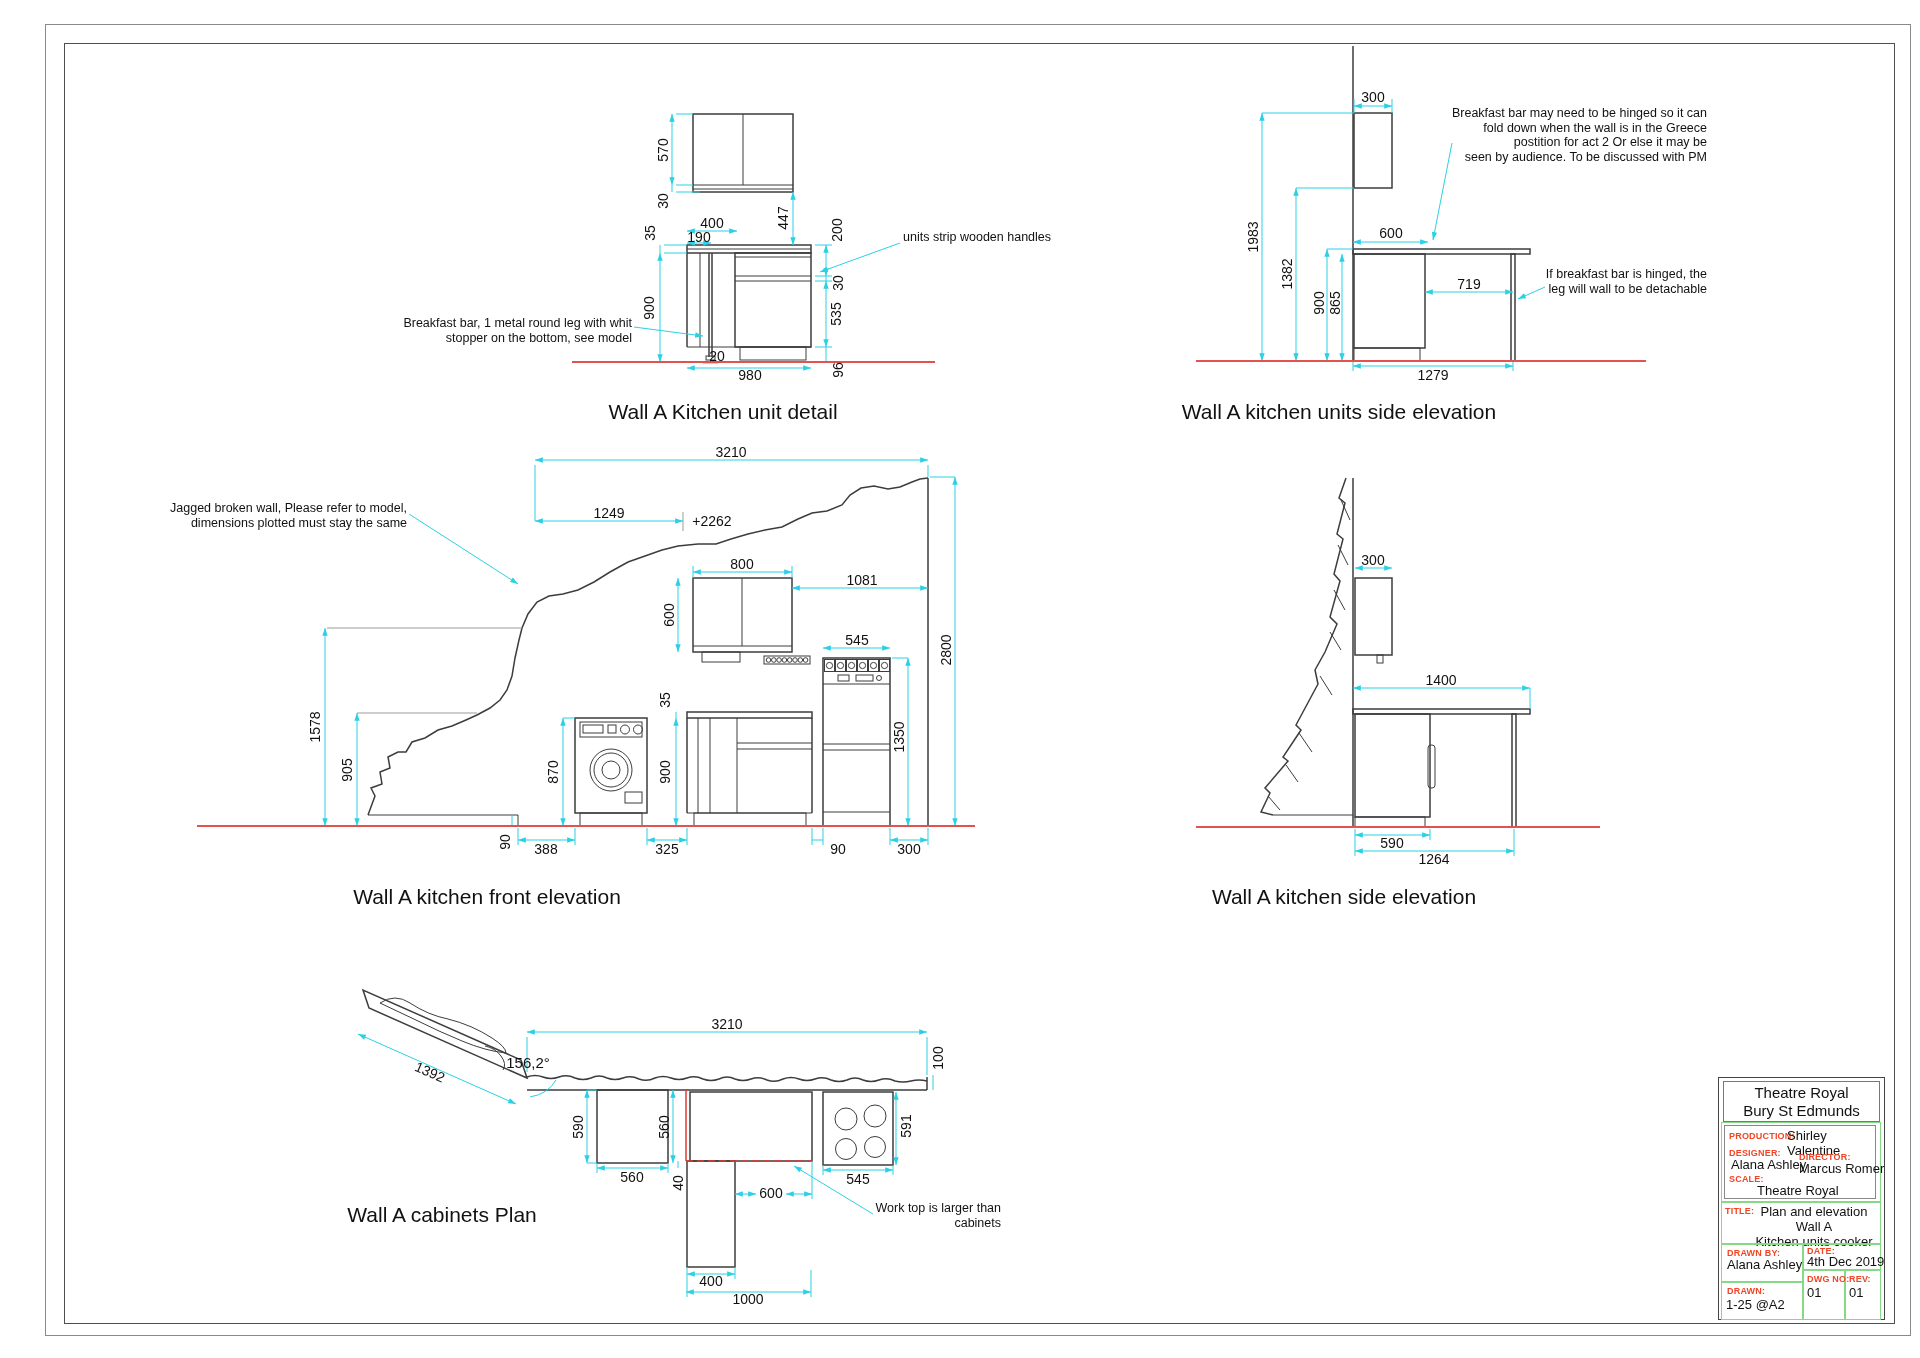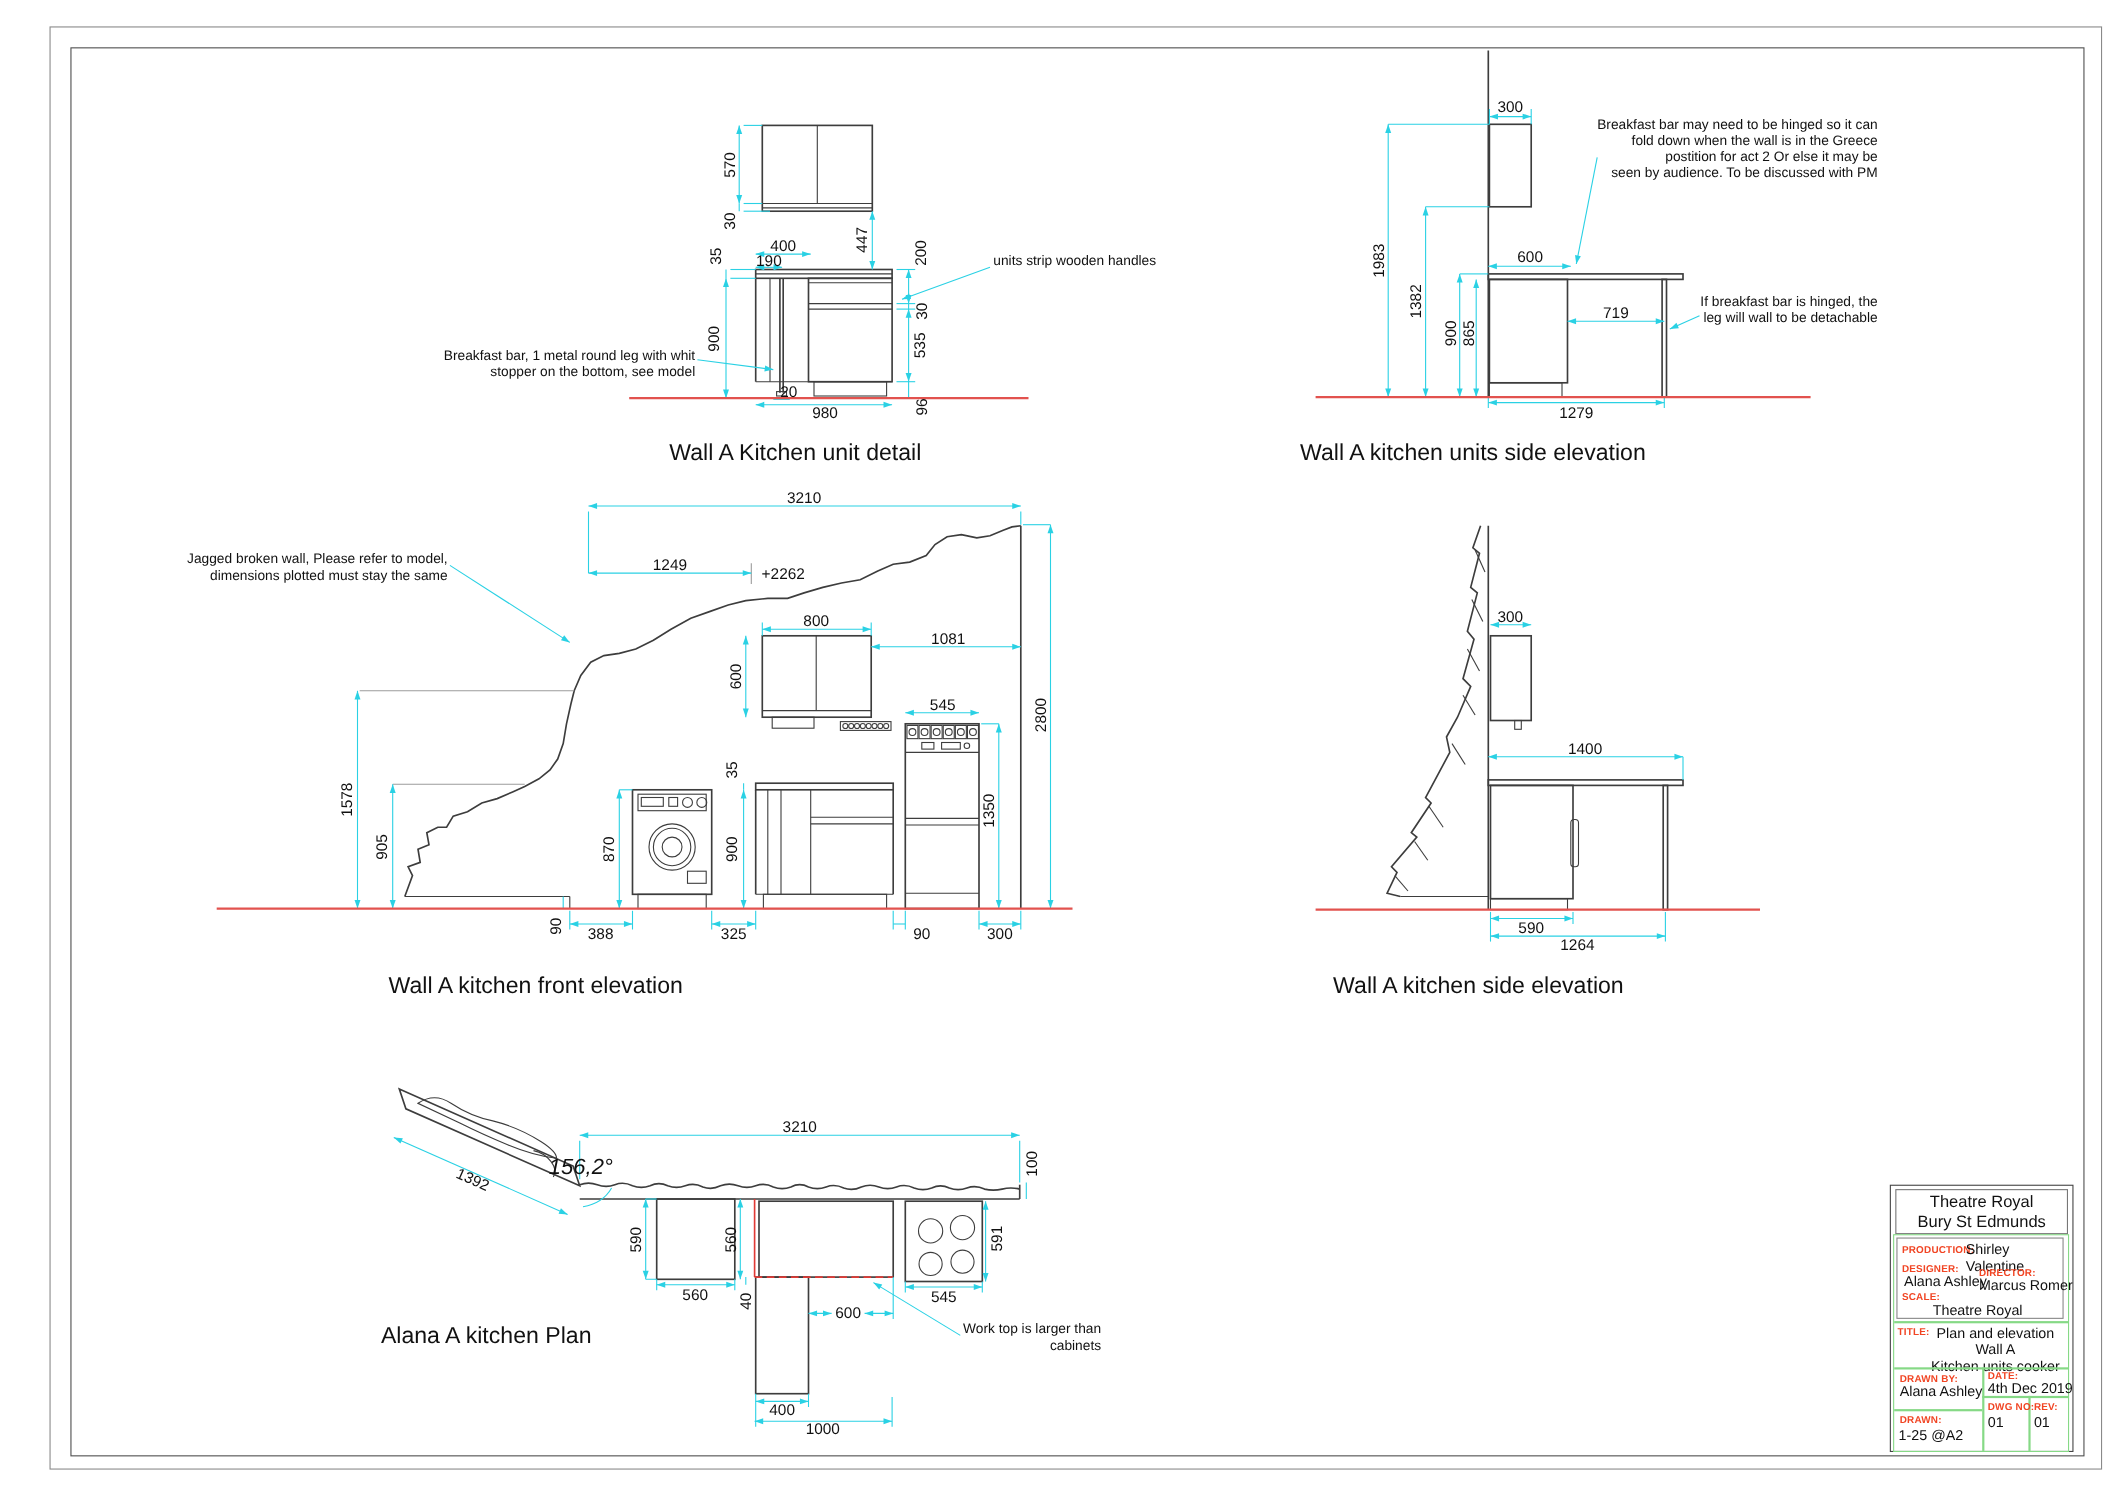--- a/index.html
+++ b/index.html
@@ -4,21 +4,21 @@
 <style>
   html,body{margin:0;padding:0;background:#fff;}
   #sheet{position:relative;width:1920px;height:1358px;background:#fff;
          font-family:"Liberation Sans",sans-serif;color:#111;overflow:hidden;}
   #linework{position:absolute;left:0;top:0;}
   .border-outer{position:absolute;left:45px;top:24px;width:1864px;height:1310px;border:1px solid #8a8a8a;}
   .border-inner{position:absolute;left:64px;top:43px;width:1829px;height:1279px;border:1px solid #4f4f4f;}
   .dim{position:absolute;font-size:14px;white-space:nowrap;transform:translate(-50%,-50%);}
   .v{transform:translate(-50%,-50%) rotate(-90deg);}
   .r24{transform:translate(-50%,-50%) rotate(23.8deg);}
-  .it{font-style:italic;font-size:20px;}
+  .it{font-size:15px;}
   .note{position:absolute;font-size:12.5px;line-height:1.16;white-space:pre-line;}
   .nr{text-align:right;}
   .dtitle{position:absolute;font-size:21px;white-space:nowrap;transform:translate(-50%,-50%);}
   
   #tblock{position:absolute;left:1718px;top:1077px;width:165px;height:241px;border:1px solid #444;background:#fff;font-size:13px;}
   #tblock .box1{position:absolute;left:4px;top:3px;width:155px;height:37px;border:1px solid #777;text-align:center;font-size:15px;line-height:1.2;padding-top:2px;}
   #tblock .gframe{position:absolute;left:2px;top:44px;width:158px;height:196px;border:1px solid #86d986;}
   #tblock .bbox{position:absolute;left:2px;top:2px;width:150px;height:72px;border:1px solid #888;}
   .rl{color:#f14524;font-size:9px;font-weight:bold;letter-spacing:.2px;text-align:center;}
   #tblock .gline{position:absolute;background:#86d986;}
@@ -381,21 +381,21 @@
   <div class="dim" style="left:632px;top:1177px">560</div>
   <div class="dim v" style="left:664px;top:1127px">560</div>
   <div class="dim v" style="left:678px;top:1183px">40</div>
   <div class="dim" style="left:771px;top:1193px">600</div>
   <div class="dim" style="left:858px;top:1179px">545</div>
   <div class="dim v" style="left:906px;top:1126px">591</div>
   <div class="dim" style="left:711px;top:1281px">400</div>
   <div class="dim" style="left:748px;top:1299px">1000</div>
   <div class="note nr" style="left:801px;top:1201px;width:200px">Work top is larger than
 cabinets</div>
-  <div class="dtitle" style="left:442px;top:1215px">Alana A kitchen Plan</div>
+  <div class="dtitle" style="left:442px;top:1215px">Wall A cabinets Plan</div>
 
   <div id="tblock">
     <div class="box1">
       <div>Theatre Royal</div>
       <div>Bury St Edmunds</div>
     </div>
     <div class="gframe">
       <div class="bbox">
         <span class="rl" style="position:absolute;left:4px;top:5px">PRODUCTION:</span>
         <span class="val" style="position:absolute;left:62px;top:2px">Shirley Valentine</span>

